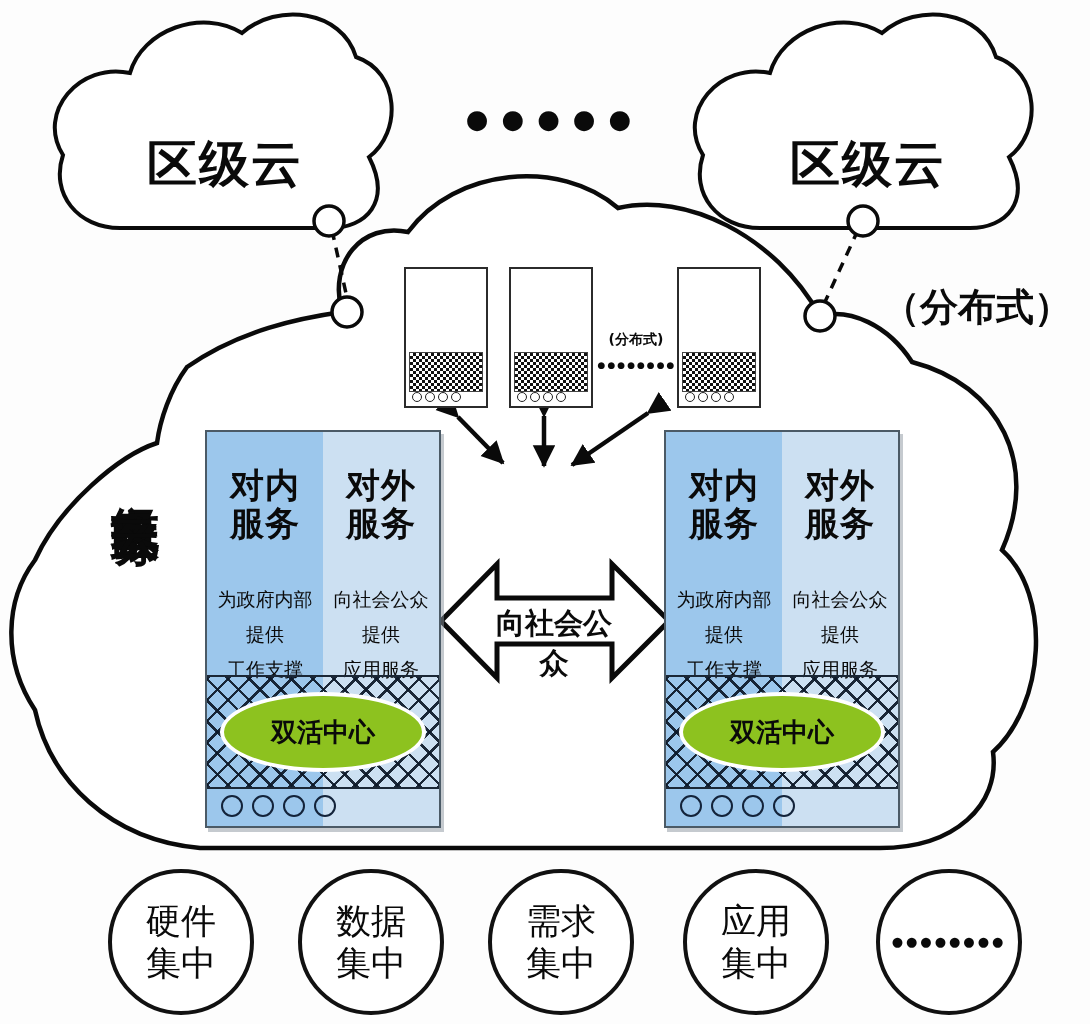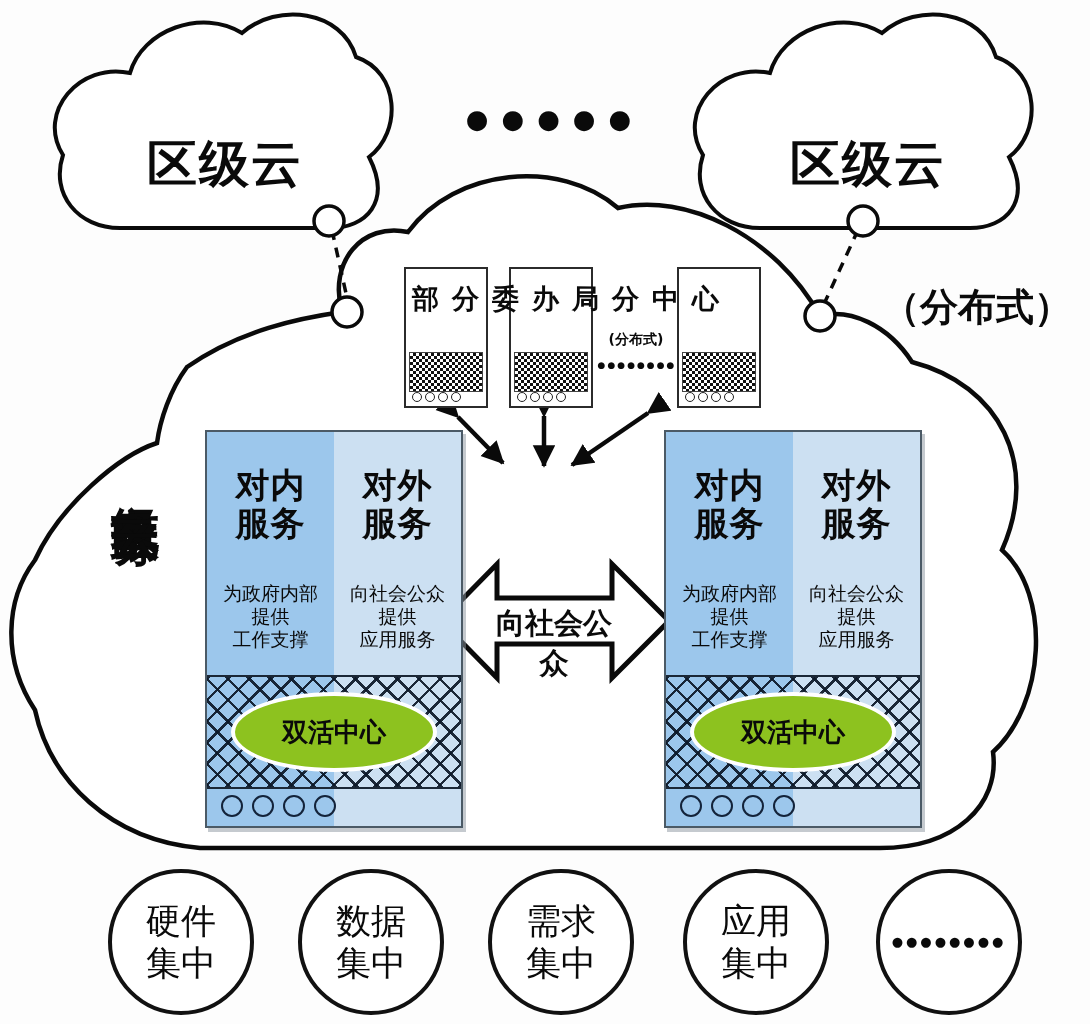--- a/index.html
+++ b/index.html
@@ -24,30 +24,30 @@
   .sring{width:8px;height:8px;border:1.5px solid #222;border-radius:50%;background:#fff;}
   .sub-title{font-size:27px;font-weight:bold;letter-spacing:13px;text-align:center;}
   .sub-dist{font-size:14px;font-weight:bold;text-align:center;}
   .sub-dots{font-size:9px;letter-spacing:2px;text-align:center;}
 
   
   .dist-outer{font-size:38px;font-weight:bold;text-align:center;}
   .city-vertical{writing-mode:vertical-rl;font-size:48px;font-weight:bold;letter-spacing:3px;}
 
   
-  .panel{position:absolute;top:430px;width:258px;height:398px;box-sizing:border-box;
+  .panel{position:absolute;top:430px;width:236px;height:398px;box-sizing:border-box;
     border:2px solid #4b5a66;box-shadow:3px 4px 0 rgba(140,150,160,.5);
     background:linear-gradient(90deg,#9CC7EC 0 50%,#CCE0F2 50% 100%);}
   .panel.left{left:205px;}
   .panel.right{left:664px;}
   .col-title{position:absolute;top:34px;width:50%;text-align:center;font-weight:bold;
     font-size:34px;line-height:38px;letter-spacing:1px;}
   .col-title.inner{left:0;}
   .col-title.outer{right:0;}
-  .col-desc{position:absolute;top:150px;width:50%;text-align:center;font-size:19px;line-height:23px;}
+  .col-desc{position:absolute;top:150px;width:50%;text-align:center;font-size:19px;line-height:35px;}
   .col-desc.inner{left:0;}
   .col-desc.outer{right:0;}
   .hatch{position:absolute;left:0;right:0;top:243px;height:110px;
     border-top:2px solid #1a2736;border-bottom:2px solid #1a2736;
     background-image:
       repeating-linear-gradient(45deg,rgba(12,24,40,.92) 0 2.5px,transparent 2.5px 15px),
       repeating-linear-gradient(135deg,rgba(12,24,40,.92) 0 2.5px,transparent 2.5px 15px);}
   .dual-ellipse{position:absolute;left:50%;top:50%;transform:translate(-50%,-50%);
     width:198px;height:72px;background:#8DC21F;border:4px solid #fff;border-radius:50%;
     display:flex;align-items:center;justify-content:center;font-weight:bold;font-size:26px;}
@@ -140,21 +140,20 @@
   </div>
   <div class="srv" style="left:677px;">
     <div class="band"></div>
     <div class="dots">
       <span class="sring"></span>
         <span class="sring"></span>
         <span class="sring"></span>
         <span class="sring"></span>
     </div>
   </div>
-  <div class="abs sub-title" style="left:402px;top:281px;width:340px;">部分委办局分中心</div>
   <div class="abs sub-dist" style="left:588px;top:331px;width:96px;">(分布式)</div>
   <div class="abs sub-dots" style="left:592px;top:360px;width:90px;">●●●●●●●●</div>
 
   <div class="abs city-vertical" style="left:104px;top:466px;height:362px;">市级电子政务云</div>
 
   <div class="panel left">
     <div class="col-title inner pre">对内
 服务</div>
     <div class="col-title outer pre">对外
 服务</div>

